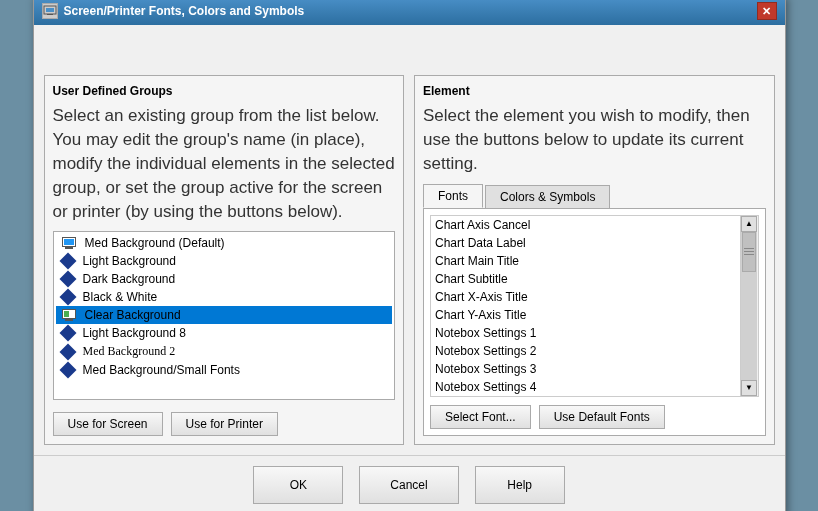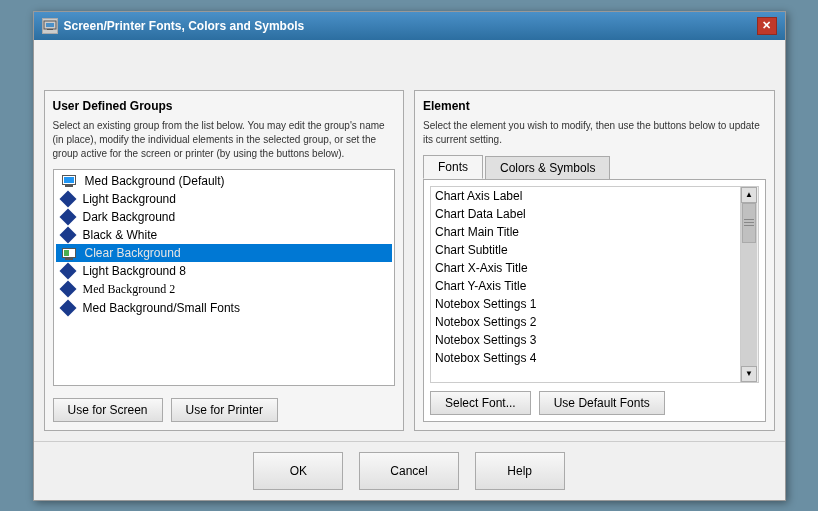--- a/index.html
+++ b/index.html
@@ -75,21 +75,21 @@
       padding: 8px;
       display: flex;
       flex-direction: column;
     }
     .panel-title {
       font-weight: bold;
       margin-bottom: 6px;
       font-size: 12px;
     }
     .panel-desc {
-      font-size: 10px;
+      font-size: 17px;
       color: #333;
       margin-bottom: 8px;
       line-height: 1.4;
     }
     .group-list {
       border: 1px solid #aaa;
       background: white;
       flex: 1;
       overflow-y: auto;
       margin-bottom: 8px;
@@ -98,22 +98,21 @@
     .group-item {
       display: flex;
       align-items: center;
       gap: 5px;
       padding: 2px 4px;
       cursor: pointer;
       font-size: 12px;
     }
     .group-item.selected {
       background: #0078d4;
-      color: #e5e5e5;
-      align-items: flex-end;
+      color: #000000;
     }
     .panel-buttons {
       display: flex;
       gap: 8px;
       margin-top: 4px;
     }
     .btn {
       border: 1px solid #aaa;
       background: linear-gradient(to bottom, #f8f8f8, #e0e0e0);
       padding: 4px 14px;
@@ -320,21 +319,21 @@
 
       <div class="tabs">
         <div class="tab active">Fonts</div>
         <div class="tab">Colors &amp; Symbols</div>
       </div>
 
       <div class="tab-content-area">
         <div class="element-list">
           <div class="element-list-inner">
 
-          <div class="element-item">Chart Axis Label</div>
+          <div class="element-item">Chart Axis Cancel</div>
               <div class="element-item">Chart Data Label</div>
               <div class="element-item">Chart Main Title</div>
               <div class="element-item">Chart Subtitle</div>
               <div class="element-item">Chart X-Axis Title</div>
               <div class="element-item">Chart Y-Axis Title</div>
               <div class="element-item">Notebox Settings 1</div>
               <div class="element-item">Notebox Settings 2</div>
               <div class="element-item">Notebox Settings 3</div>
               <div class="element-item">Notebox Settings 4</div>
             </div>

